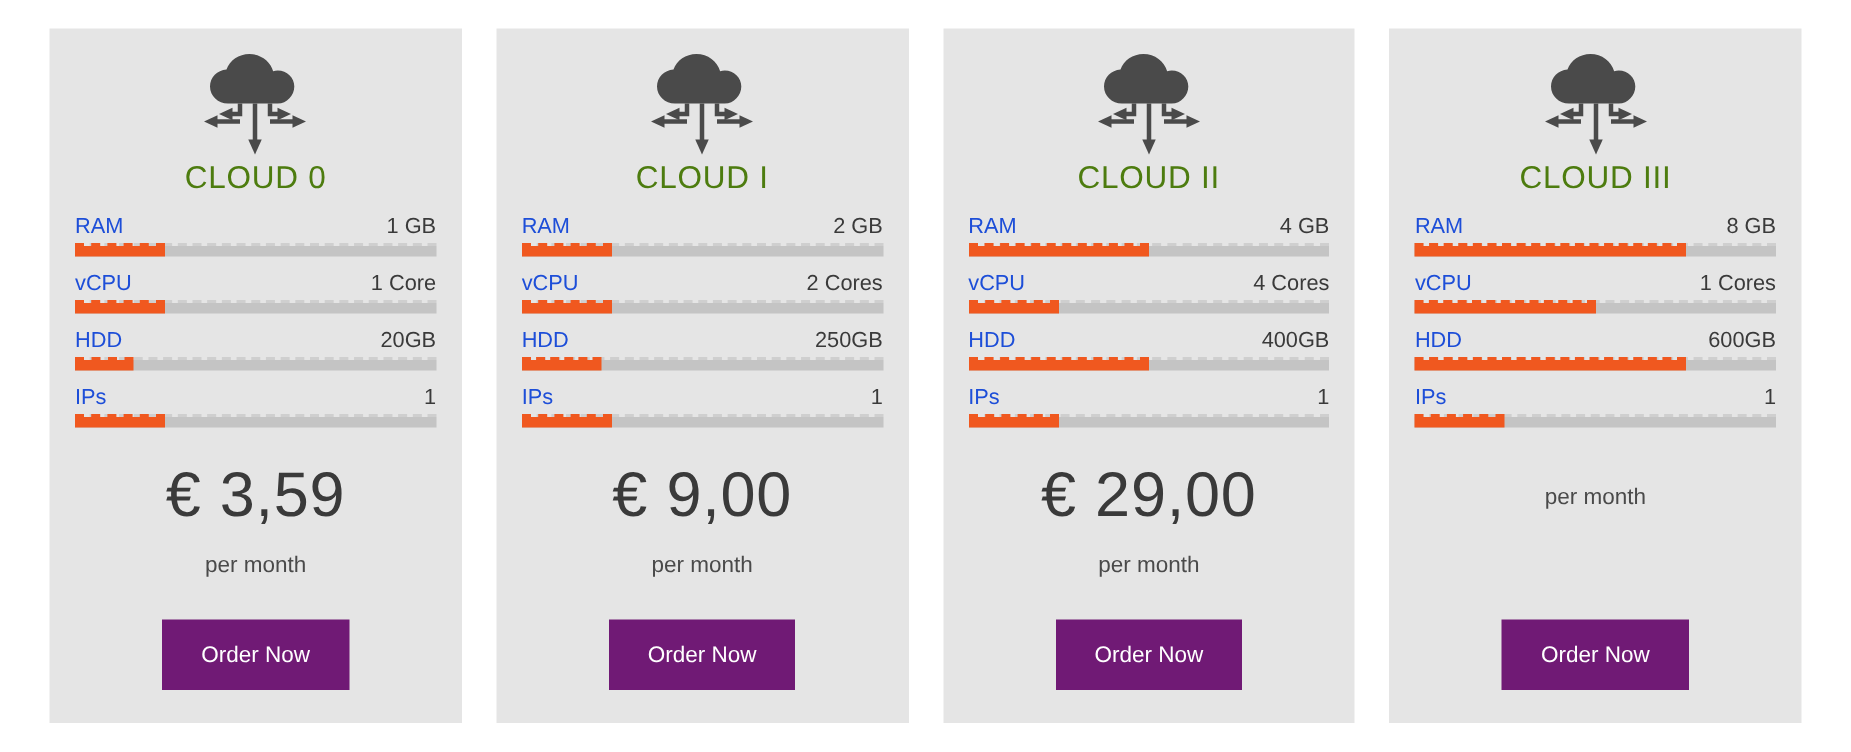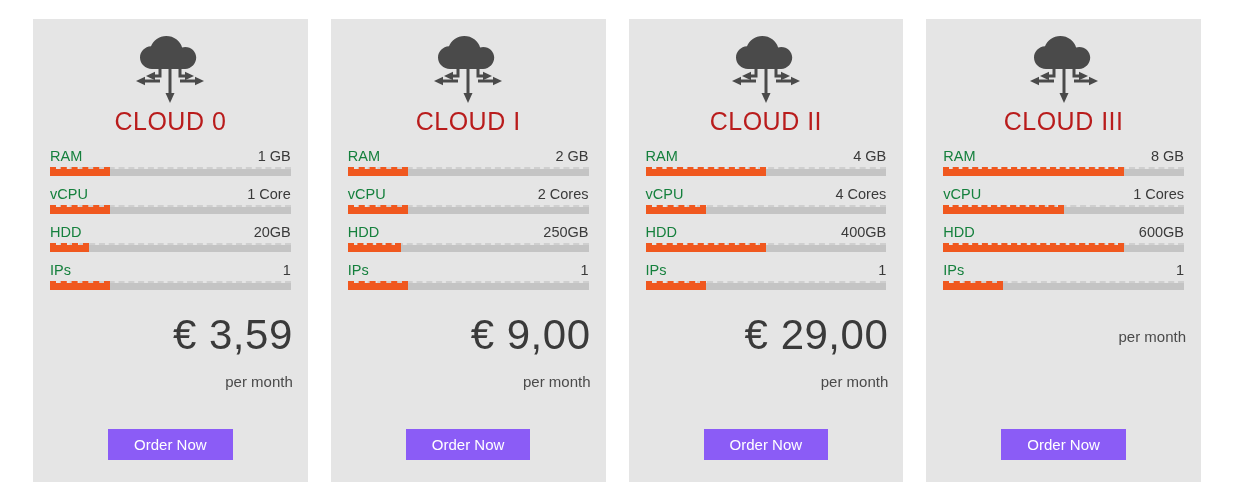--- a/index.html
+++ b/index.html
@@ -33,22 +33,22 @@
   
   .plan-icon {
     width: 92px;
     height: 70px;
     display: block;
     margin-bottom: 2px;
   }
 
   
   .plan-title {
-    font-size: 25px;
-    color: #b91c1c;
+    font-size: 21px;
+    color: #4d7c0f;
     letter-spacing: 0.5px;
     font-weight: 400;
     text-align: center;
     margin-bottom: 12px;
     white-space: nowrap;
   }
 
   
   .spec-list {
     width: 100%;
@@ -59,21 +59,21 @@
 
   .spec-head {
     display: flex;
     justify-content: space-between;
     align-items: baseline;
     padding-bottom: 5px;
   }
 
   .spec-label {
     font-size: 14.5px;
-    color: #15803d;
+    color: #1d4ed8;
     white-space: nowrap;
   }
 
   .spec-value {
     font-size: 14.5px;
     color: #3a3a3a;
     white-space: nowrap;
   }
 
   .spec-bar {
@@ -105,21 +105,21 @@
     position: absolute;
     left: 0; top: -2px;
     width: 100%;
     height: 0;
     border-top: 2px dashed #f0581f;
   }
 
   
   .price-block {
     width: 100%;
-    text-align: right;
+    text-align: center;
     margin-top: 12px;
   }
 
   .price-amount {
     font-size: 42px;
     color: #3a3a3a;
     font-weight: 400;
     letter-spacing: 0.5px;
     line-height: 1.08;
     white-space: nowrap;
@@ -134,26 +134,26 @@
   
   .order-wrap {
     width: 100%;
     display: flex;
     justify-content: center;
     margin-top: auto;
     margin-bottom: 22px;
   }
 
   .order-button {
-    background: #8b5cf6;
+    background: #701a75;
     color: #ffffff;
     border: none;
     font-family: "Liberation Sans", sans-serif;
     font-size: 15px;
-    padding: 7px 26px;
+    padding: 15px 26px;
     cursor: pointer;
     white-space: nowrap;
   }
 </style>
 </head>
 <body>
 
 <div id="pricing-table">
 
   <div class="plan-card">

